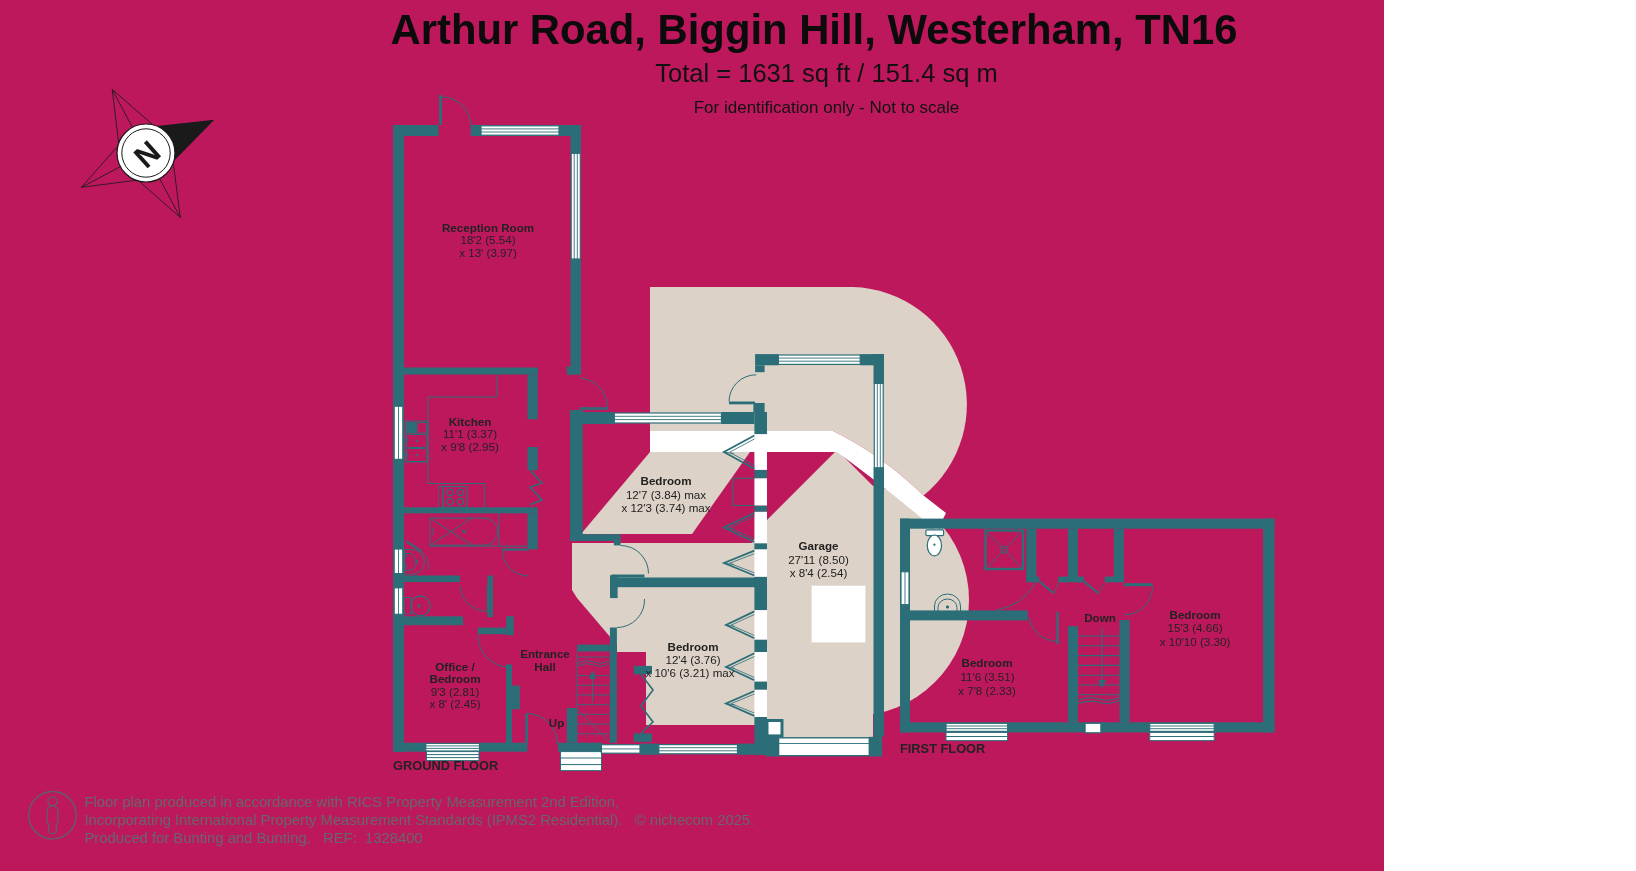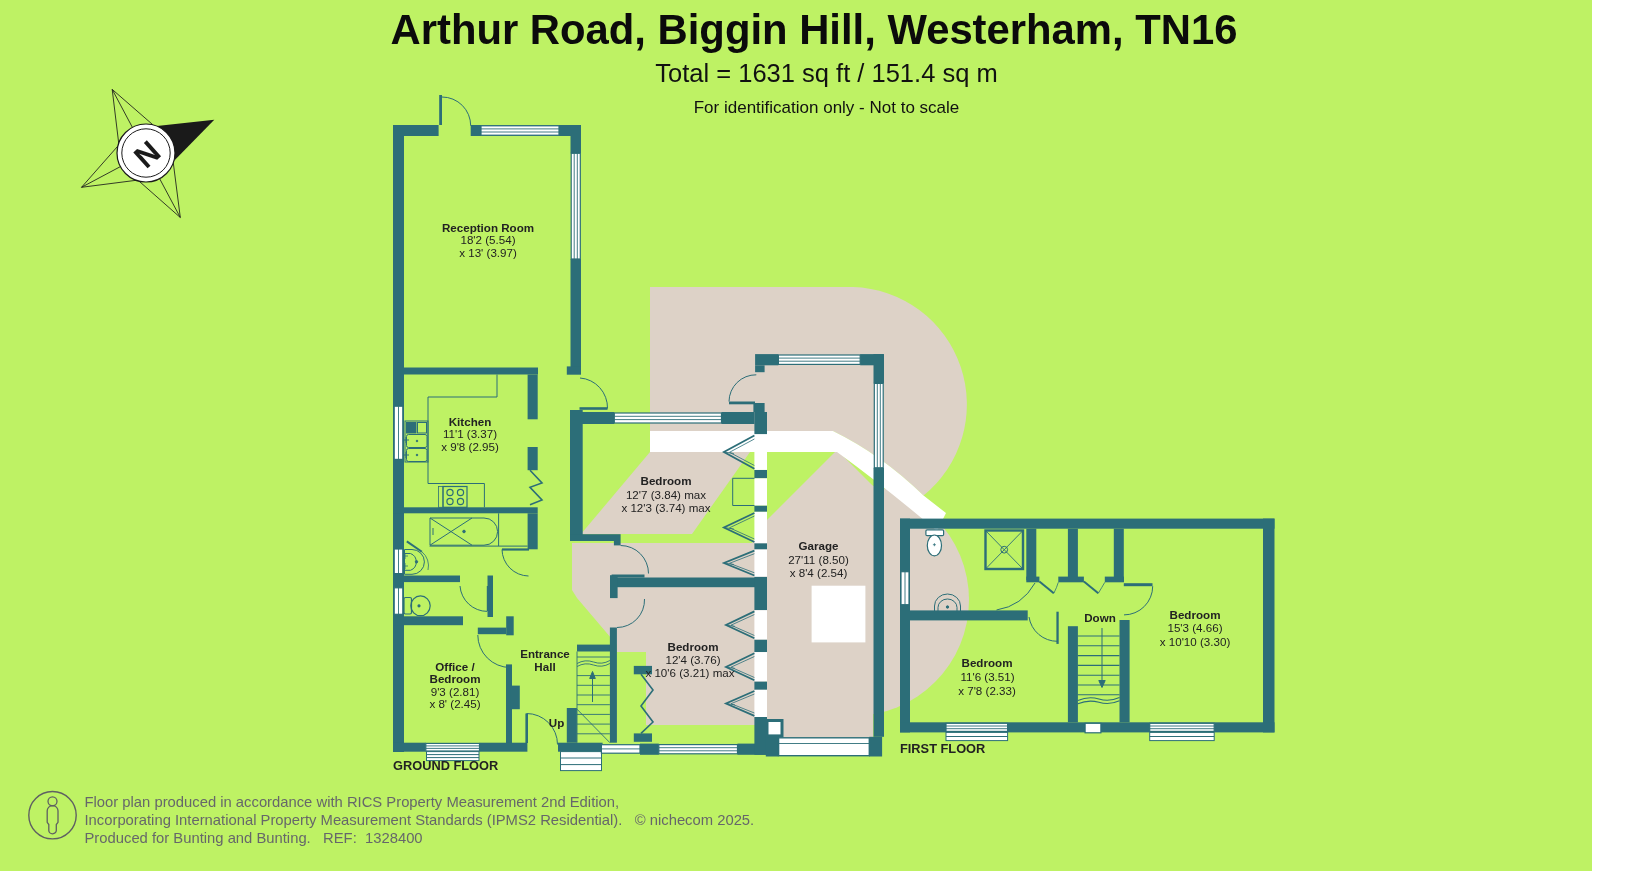--- a/index.html
+++ b/index.html
@@ -1,16 +1,16 @@
 <!DOCTYPE html>
 <html><head>
 <meta charset="utf-8">
 <style>
 html,body{margin:0;padding:0;background:#fff;}
-#page{position:relative;width:1592px;height:871px;background:#bef264;overflow:hidden;
+#page{position:relative;width:1384px;height:871px;background:#be185d;overflow:hidden;
 font-family:"Liberation Sans", sans-serif;}
 svg{position:absolute;left:0;top:0;}
 .rm{font-weight:bold;font-size:11.6px;fill:#222;}
 .dim{font-size:11.6px;fill:#222;}
 .flr{font-weight:bold;font-size:12.8px;fill:#222;}
 </style>
 </head>
 <body>
 <div id="page">
 <svg width="1636" height="871" viewBox="0 0 1636 871">

